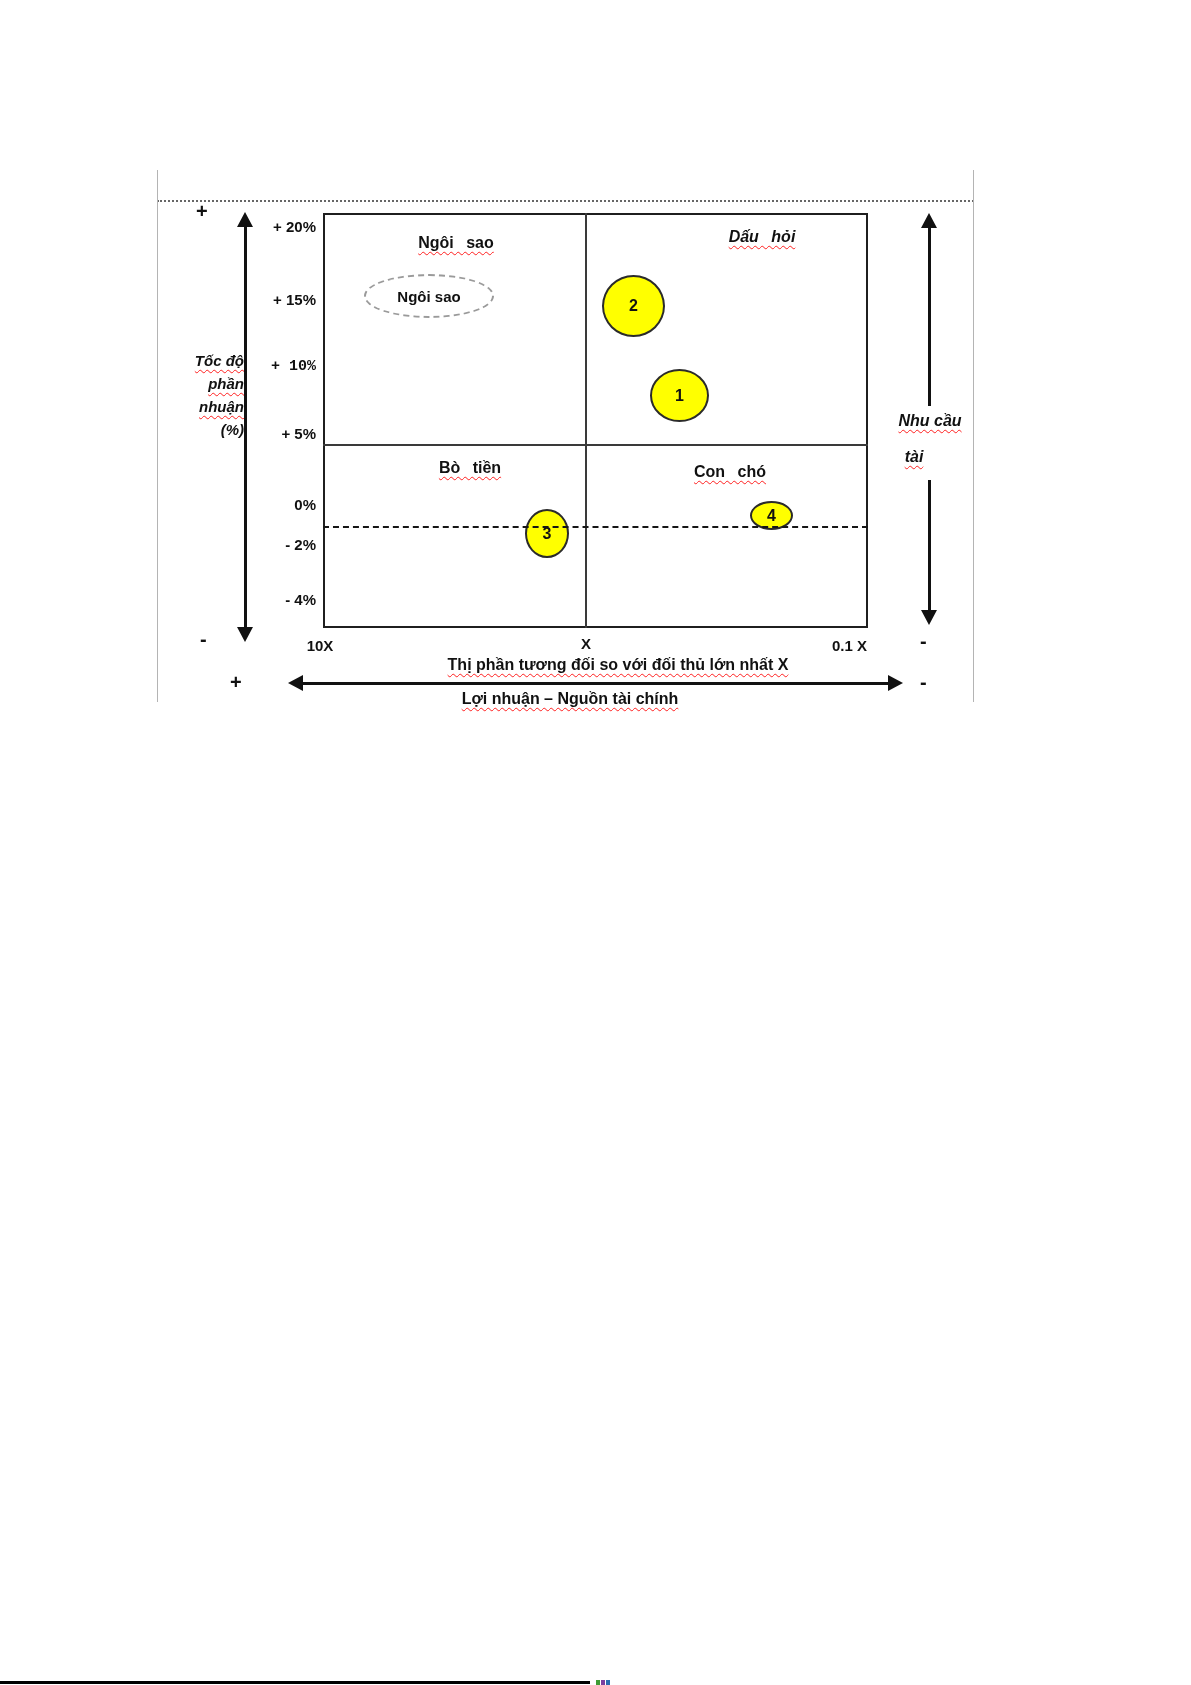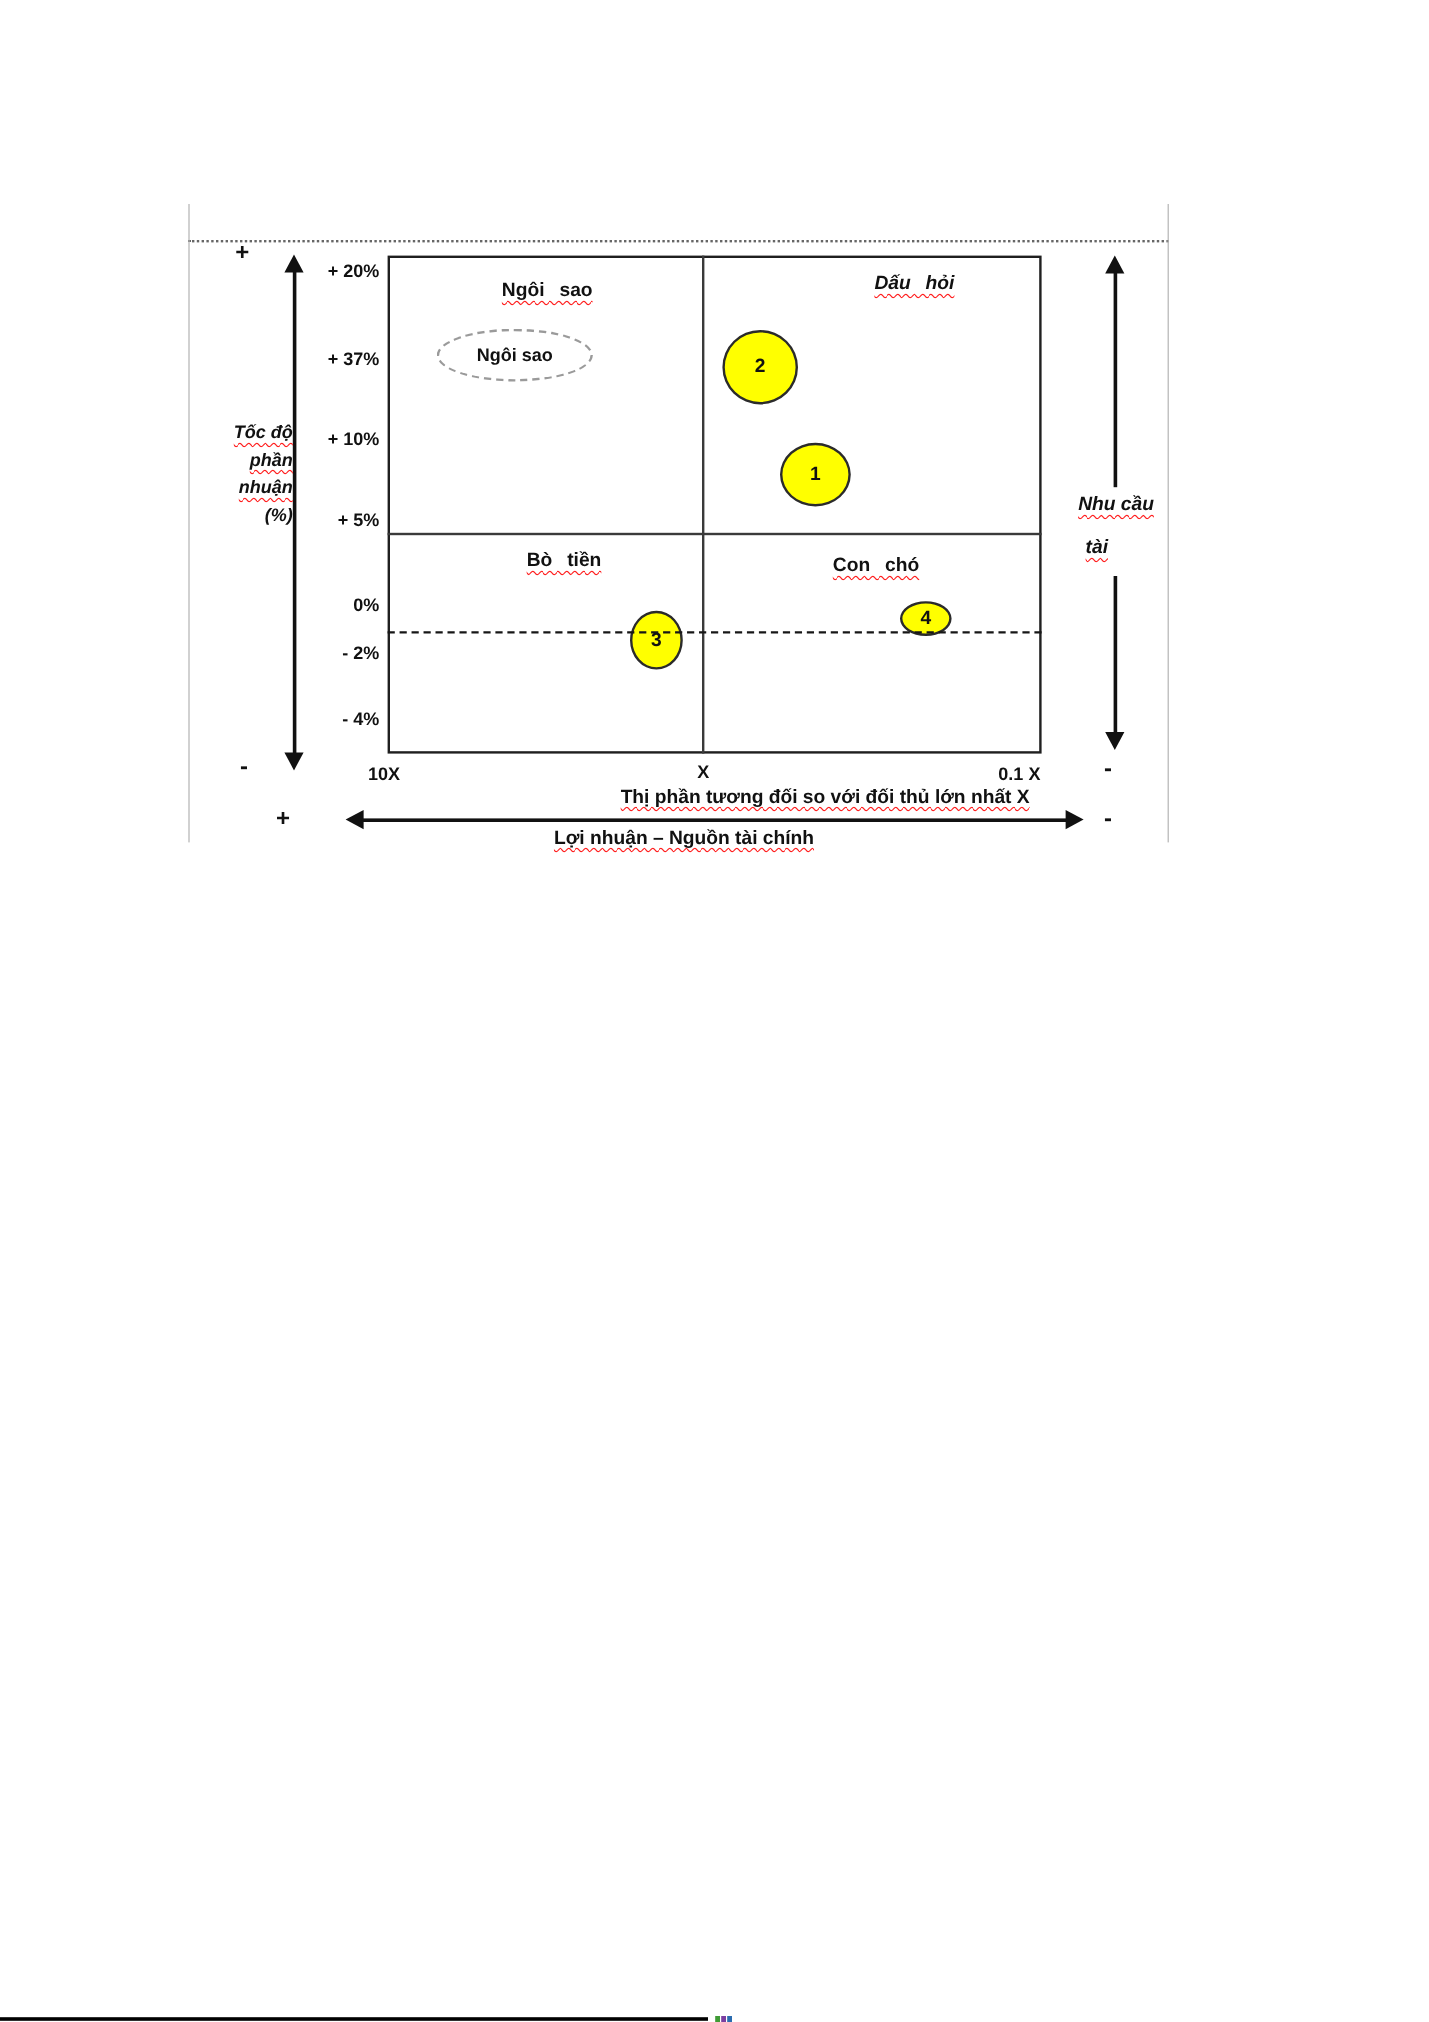--- a/index.html
+++ b/index.html
@@ -58,22 +58,22 @@
   <div class="abs sign" style="left:200px; top:628px;">-</div>
 
   <div class="abs ylabel">
     <span class="squig">Tốc độ</span>
     <span class="squig">phần</span>
     <span class="squig">nhuận</span>
     <span>(%)</span>
   </div>
 
   <div class="abs tick" style="left:250px; top:218px;">+ 20%</div>
-  <div class="abs tick" style="left:250px; top:291px;">+ 37%</div>
-  <div class="abs tick" style="left:250px; top:358px;">+ 10%</div>
+  <div class="abs tick" style="left:250px; top:291px;">+ 15%</div>
+  <div class="abs tick" style="left:250px; top:358px;font-family:Liberation Mono, monospace;">+ 10%</div>
   <div class="abs tick" style="left:250px; top:425px;">+ 5%</div>
   <div class="abs tick" style="left:250px; top:496px;">0%</div>
   <div class="abs tick" style="left:250px; top:536px;">- 2%</div>
   <div class="abs tick" style="left:250px; top:591px;">- 4%</div>
 
   <div class="abs chart-box"></div>
   <div class="abs vdivider"></div>
   <div class="abs hdivider"></div>
 
   <div class="abs quad-title squig" style="left:381px; top:234px;">Ngôi sao</div>
@@ -89,21 +89,21 @@
   <div class="abs bubble" style="left:650px; top:369px; width:59px; height:53px;">1</div>
   <div class="abs bubble" style="left:525px; top:509px; width:44px; height:49px;">3</div>
   <div class="abs bubble" style="left:750px; top:501px; width:43px; height:29px;">4</div>
 
   <div class="abs dashline"></div>
 
   <div class="abs xtick" style="left:295px; top:637px; width:50px;">10X</div>
   <div class="abs xtick" style="left:566px; top:635px; width:40px;">X</div>
   <div class="abs xtick" style="left:795px; top:637px; width:72px; text-align:right;">0.1 X</div>
 
-  <div class="abs axis-title squig" style="left:378px; top:656px; width:480px;text-align:right;">Thị phần tương đối so với đối thủ lớn nhất X</div>
+  <div class="abs axis-title squig" style="left:378px; top:656px; width:480px;">Thị phần tương đối so với đối thủ lớn nhất X</div>
 
   <div class="abs sign" style="left:230px; top:671px;">+</div>
   <div class="abs tri-left" style="left:288px; top:675px;"></div>
   <div class="abs shaft-h" style="left:301px; top:682px; width:589px;"></div>
   <div class="abs tri-right" style="left:888px; top:675px;"></div>
   <div class="abs sign" style="left:920px; top:671px;">-</div>
 
   <div class="abs axis-title squig" style="left:400px; top:690px; width:340px;">Lợi nhuận – Nguồn tài chính</div>
 
   <div class="abs tri-up" style="left:921px; top:213px;"></div>

